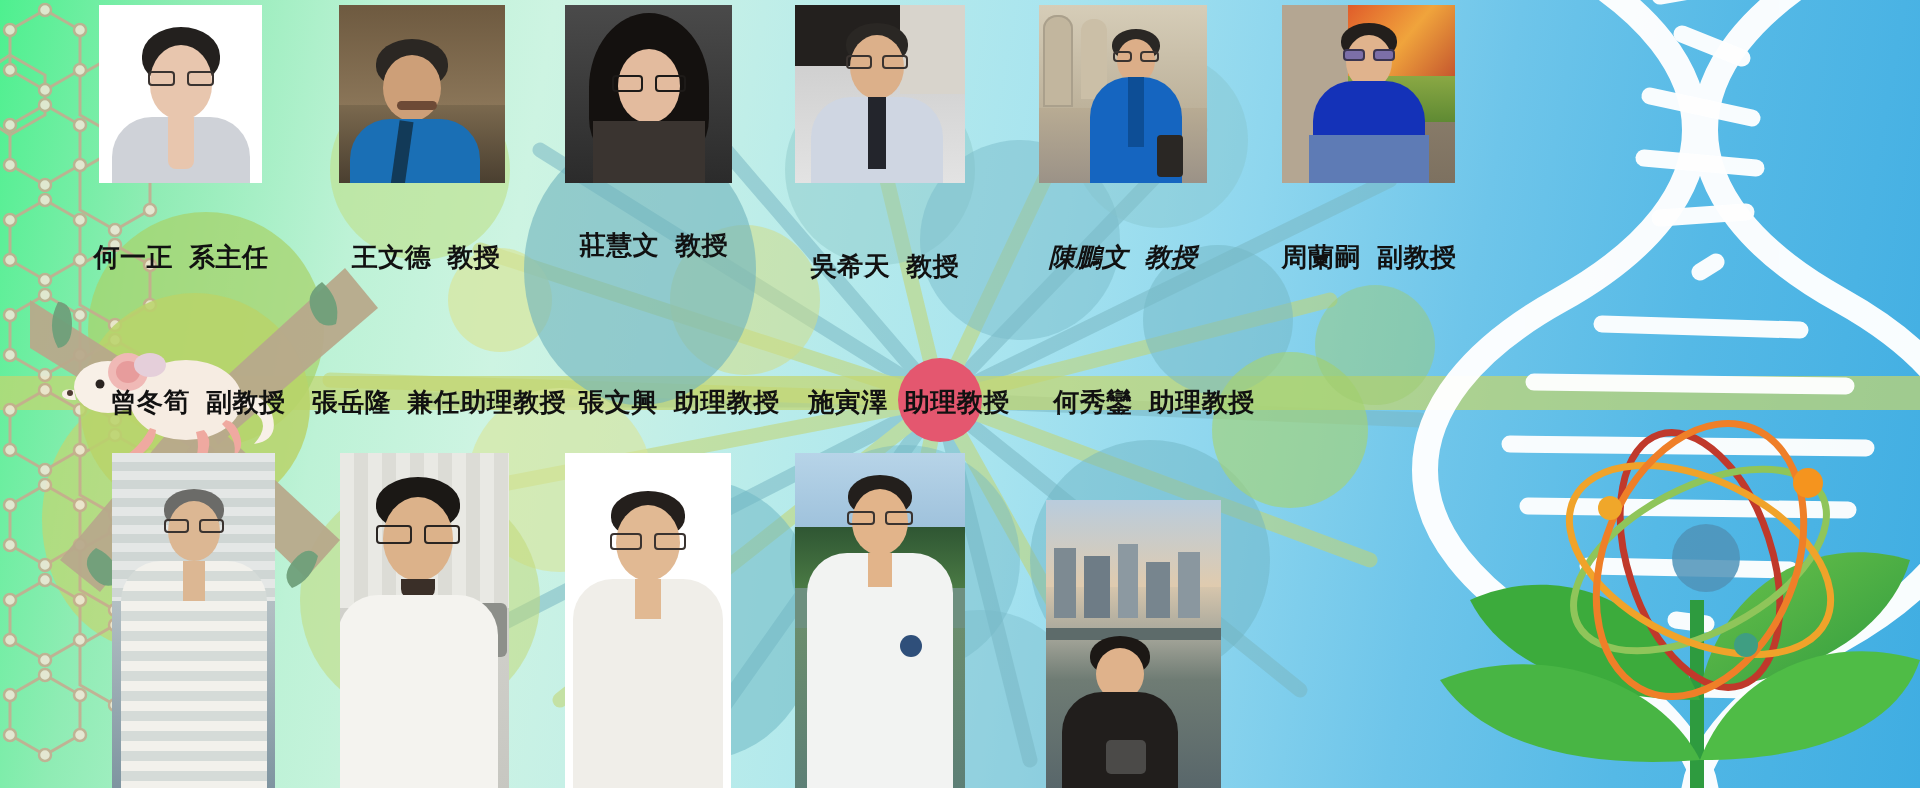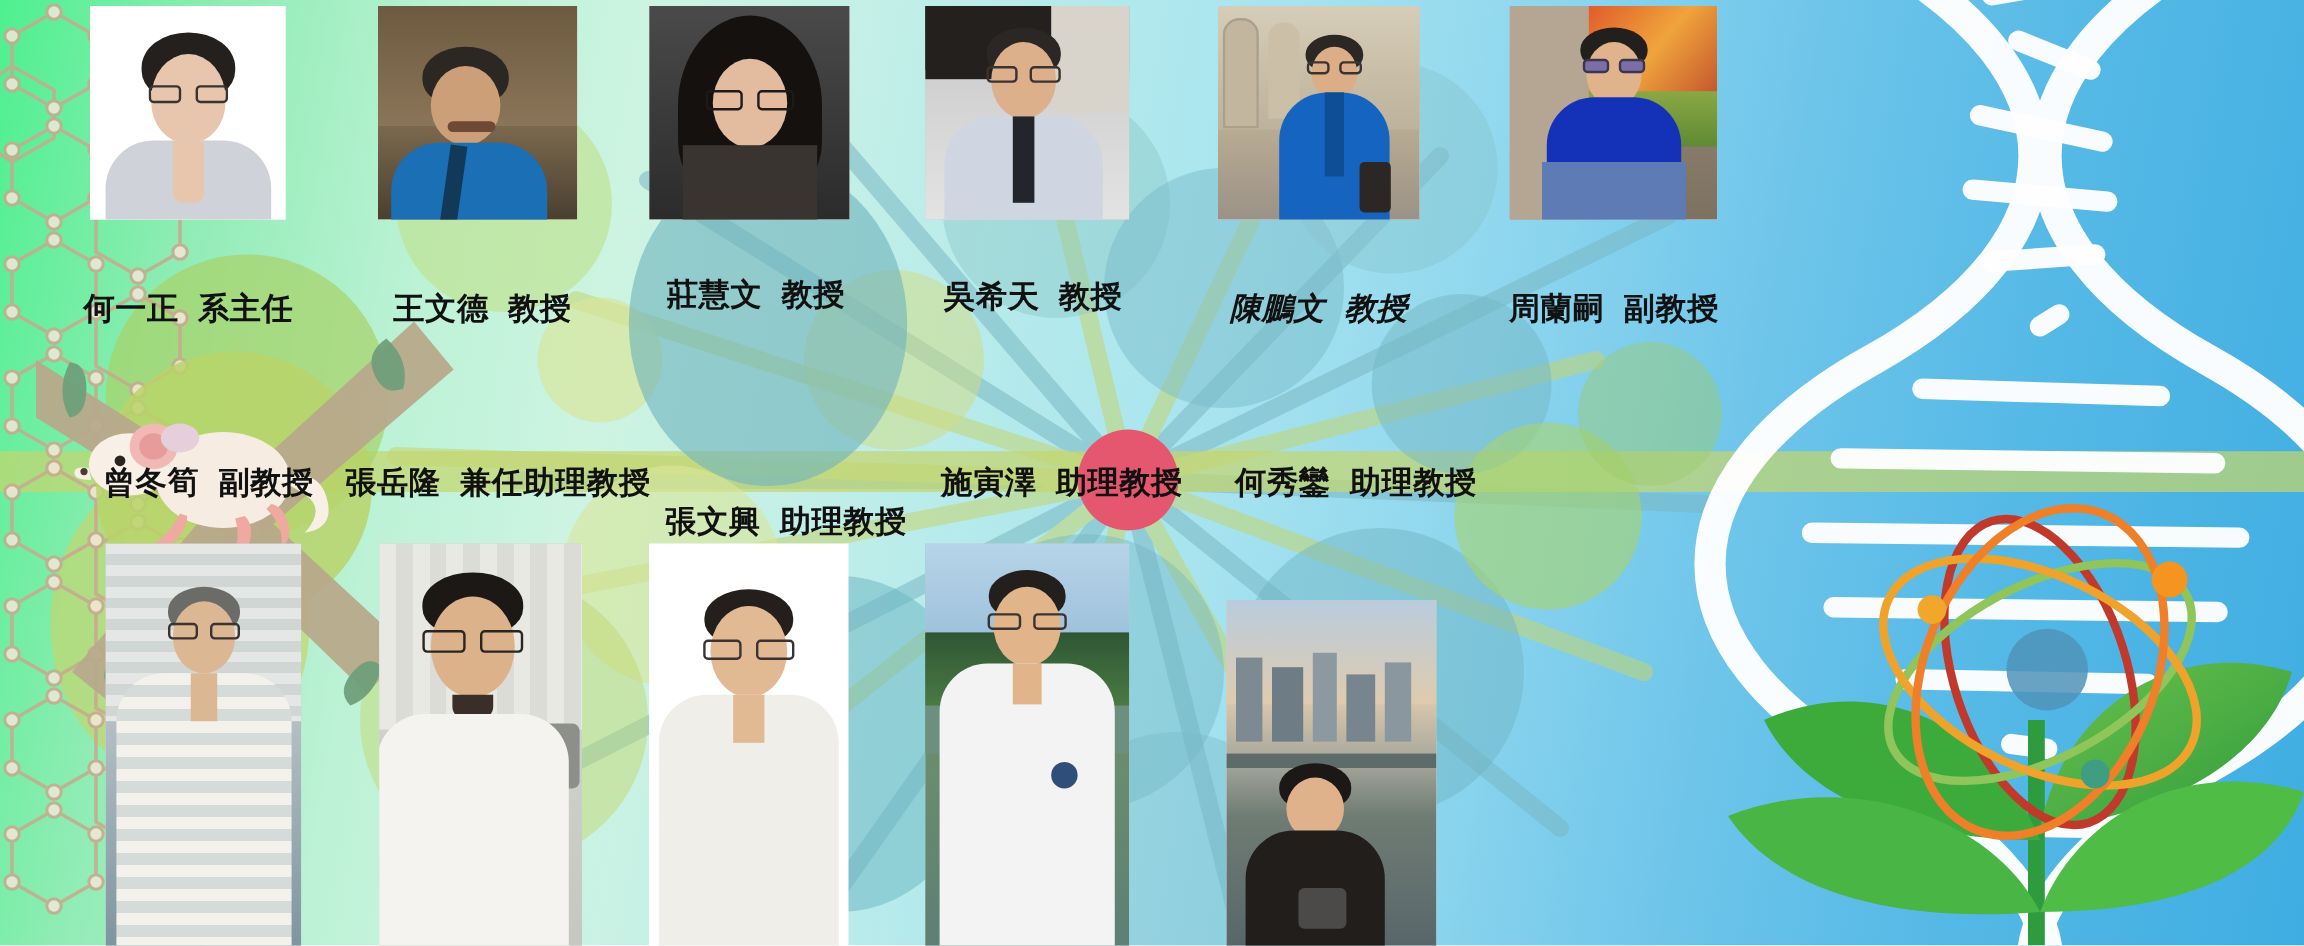--- a/index.html
+++ b/index.html
@@ -37,21 +37,21 @@
     font-size:68px;
     font-weight:bold;
     letter-spacing:-0.5px;
     color:#0a0a0a;
     white-space:nowrap;
     z-index:40;
     font-family:"Liberation Sans", sans-serif;
   }
 
   
-  .row{ position:absolute; z-index:30; }
+  .row{ position:absolute; z-index:30;padding-left:24px; }
   #row-top{ left:0; top:0; width:1920px; height:235px; }
   #row-bottom{ left:0; top:460px; width:1920px; height:328px; }
 
   .member{ position:absolute; }
   .photo{
     position:absolute;
     overflow:hidden;
     background:#cfcfcf;
     box-shadow:0 0 0 0 rgba(0,0,0,0);
   }
@@ -395,21 +395,21 @@
           <div class="hair" style="top:18px; width:62px; height:42px; background:#2a2724; left:48%;"></div>
           <div class="face" style="top:30px; width:54px; height:64px; background:#dcb08a; left:48%;"></div>
           <div class="glasses" style="top:50px; left:48%; width:62px; height:15px;">
             <i style="left:0; top:0; width:26px; height:14px;"></i>
             <i style="right:0; top:0; width:26px; height:14px;"></i>
           </div>
           <div class="body" style="top:92px; left:48%; width:132px; height:90px; background:#cfd6e2;"></div>
           <div style="position:absolute; left:48%; transform:translateX(-50%); top:92px; width:18px; height:72px; background:#23252c;"></div>
         </div>
       </div>
-      <div class="label" style="left:727px; top:230px; width:268px;">
+      <div class="label" style="left:727px; top:249px; width:268px;">
         <span class="nm">吳希天</span><span class="rk">教授</span>
       </div>
     </div>
 
     <div class="member">
       <div class="photo" style="left:1015px; top:5px; width:168px; height:178px;">
         <div class="inner" style="background:linear-gradient(#cdc3ad,#b8ab93 58%,#9b9287);">
           <div style="position:absolute; left:0; top:0; width:100%; height:58%; background:linear-gradient(#d6cdb8,#bdb29b);"></div>
           <div style="position:absolute; left:4px; top:10px; width:30px; height:92px; background:#c2b69e; border-radius:14px 14px 0 0; box-shadow:inset 0 0 0 2px #aaa08c;"></div>
           <div style="position:absolute; left:42px; top:14px; width:26px; height:80px; background:#cbbfa7; border-radius:12px 12px 0 0;"></div>
@@ -486,21 +486,21 @@
             <i style="left:0; top:0; width:36px; height:19px; border-color:#2a2522;"></i>
             <i style="right:0; top:0; width:36px; height:19px; border-color:#2a2522;"></i>
           </div>
           <div style="position:absolute; left:46%; transform:translateX(-50%); top:126px; width:34px; height:20px; background:#3a2f28; border-radius:0 0 10px 10px;"></div>
           <div class="body" style="top:142px; left:46%; width:160px; height:196px; background:#f4f3ef;"></div>
         </div>
       </div>
     </div>
 
     <div class="member">
-      <div class="label" style="left:510px; top:-75px; width:290px;margin-top:32px;">
+      <div class="label" style="left:510px; top:-75px; width:290px;">
         <span class="nm">張文興</span><span class="rk">助理教授</span>
       </div>
       <div class="photo" style="left:541px; top:-7px; width:166px; height:337px; background:#fff;">
         <div class="inner" style="background:#ffffff;">
           <div class="hair" style="top:38px; width:74px; height:48px; background:#241f1c;"></div>
           <div class="face" style="top:52px; width:64px; height:76px; background:#e1b993;"></div>
           <div class="glasses" style="top:80px; width:76px; height:18px;">
             <i style="left:0; top:0; width:32px; height:17px;"></i>
             <i style="right:0; top:0; width:32px; height:17px;"></i>
           </div>

